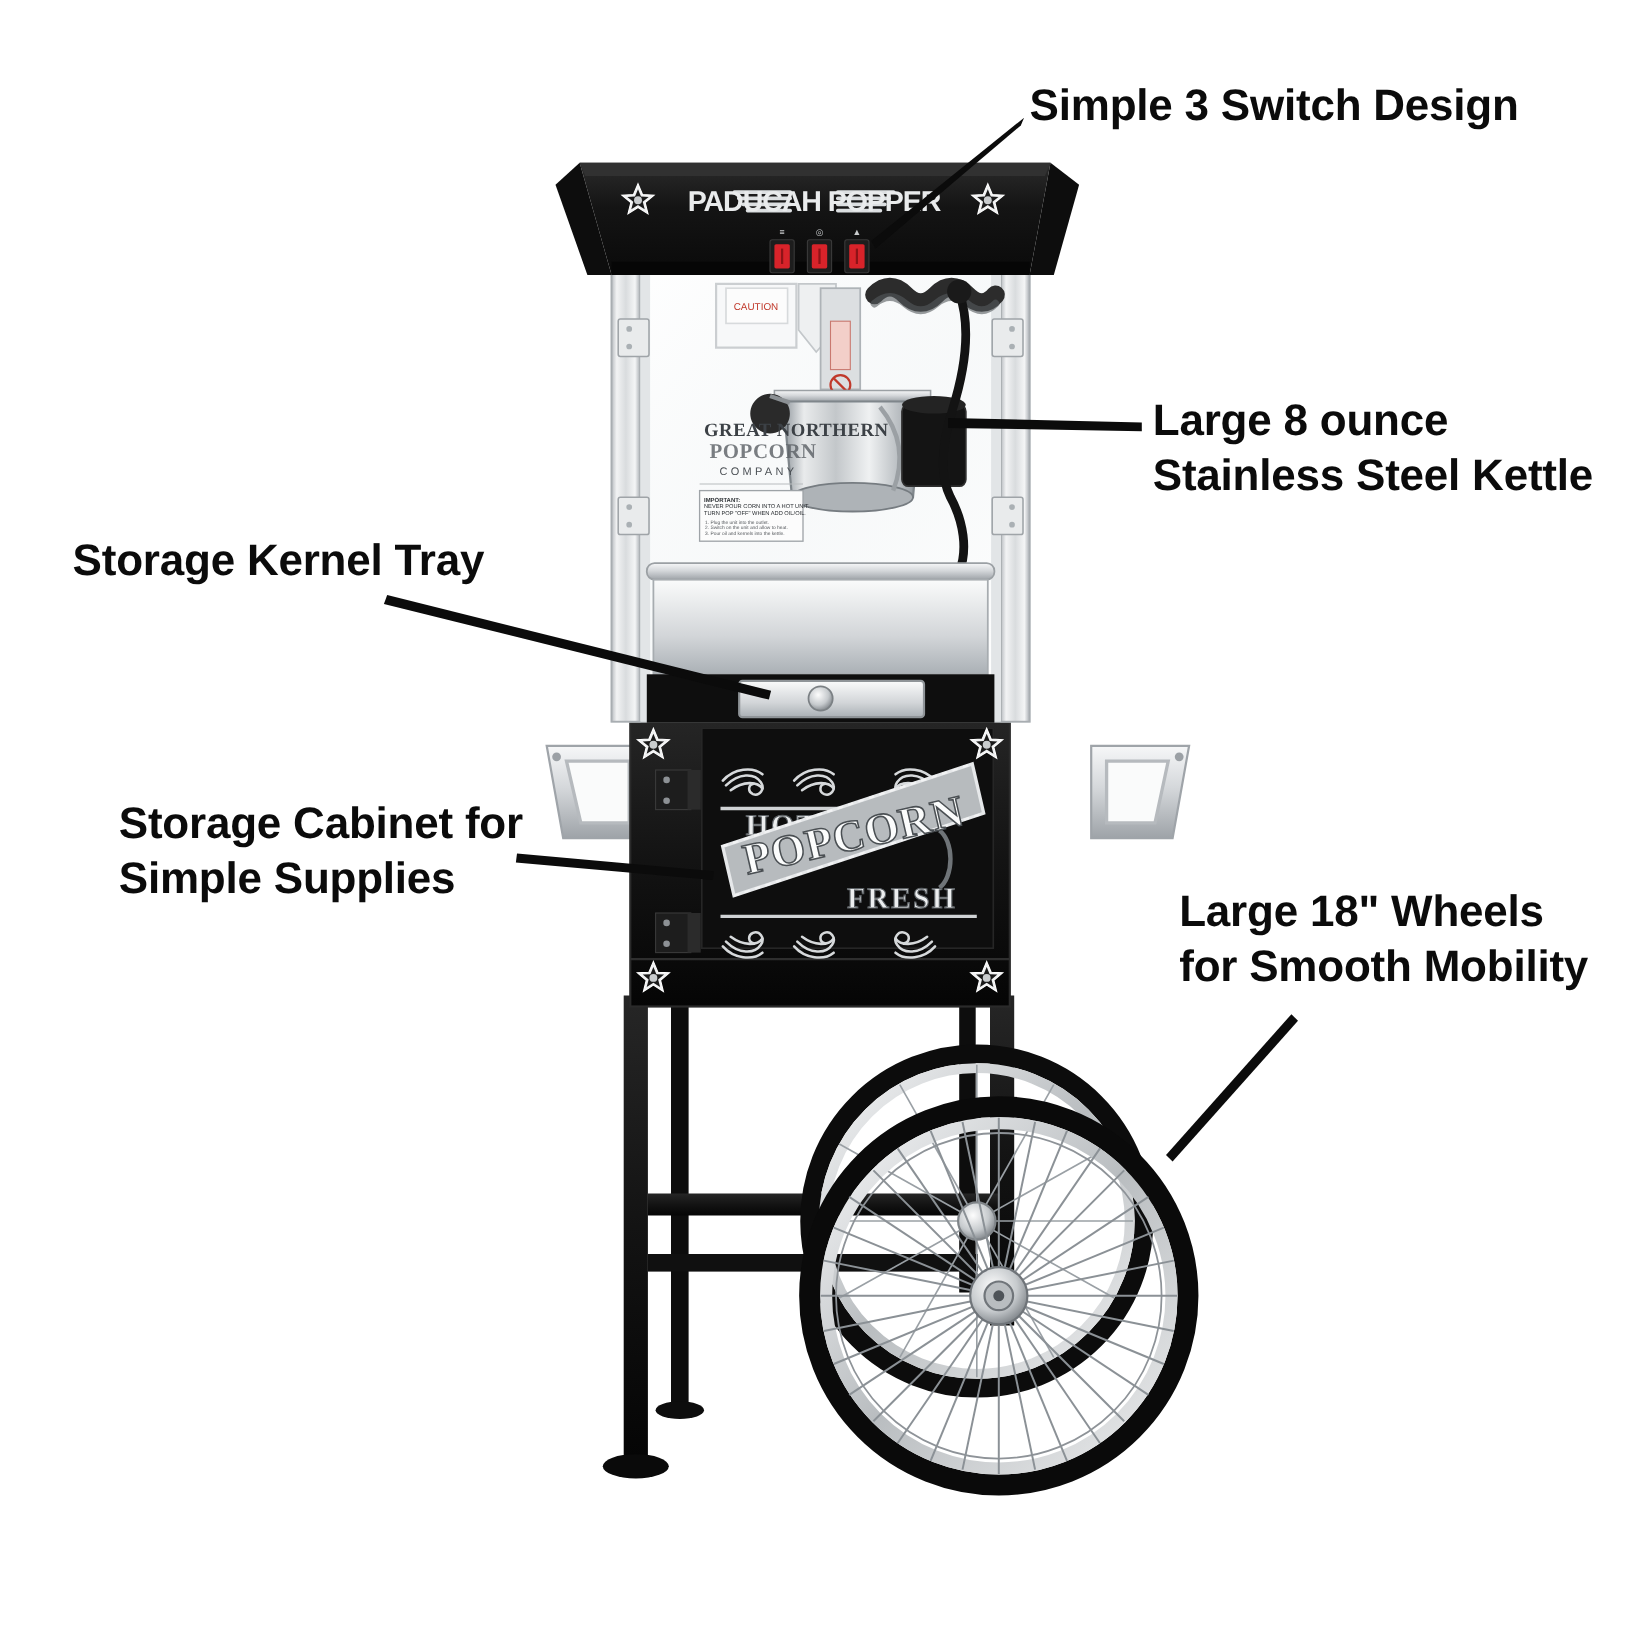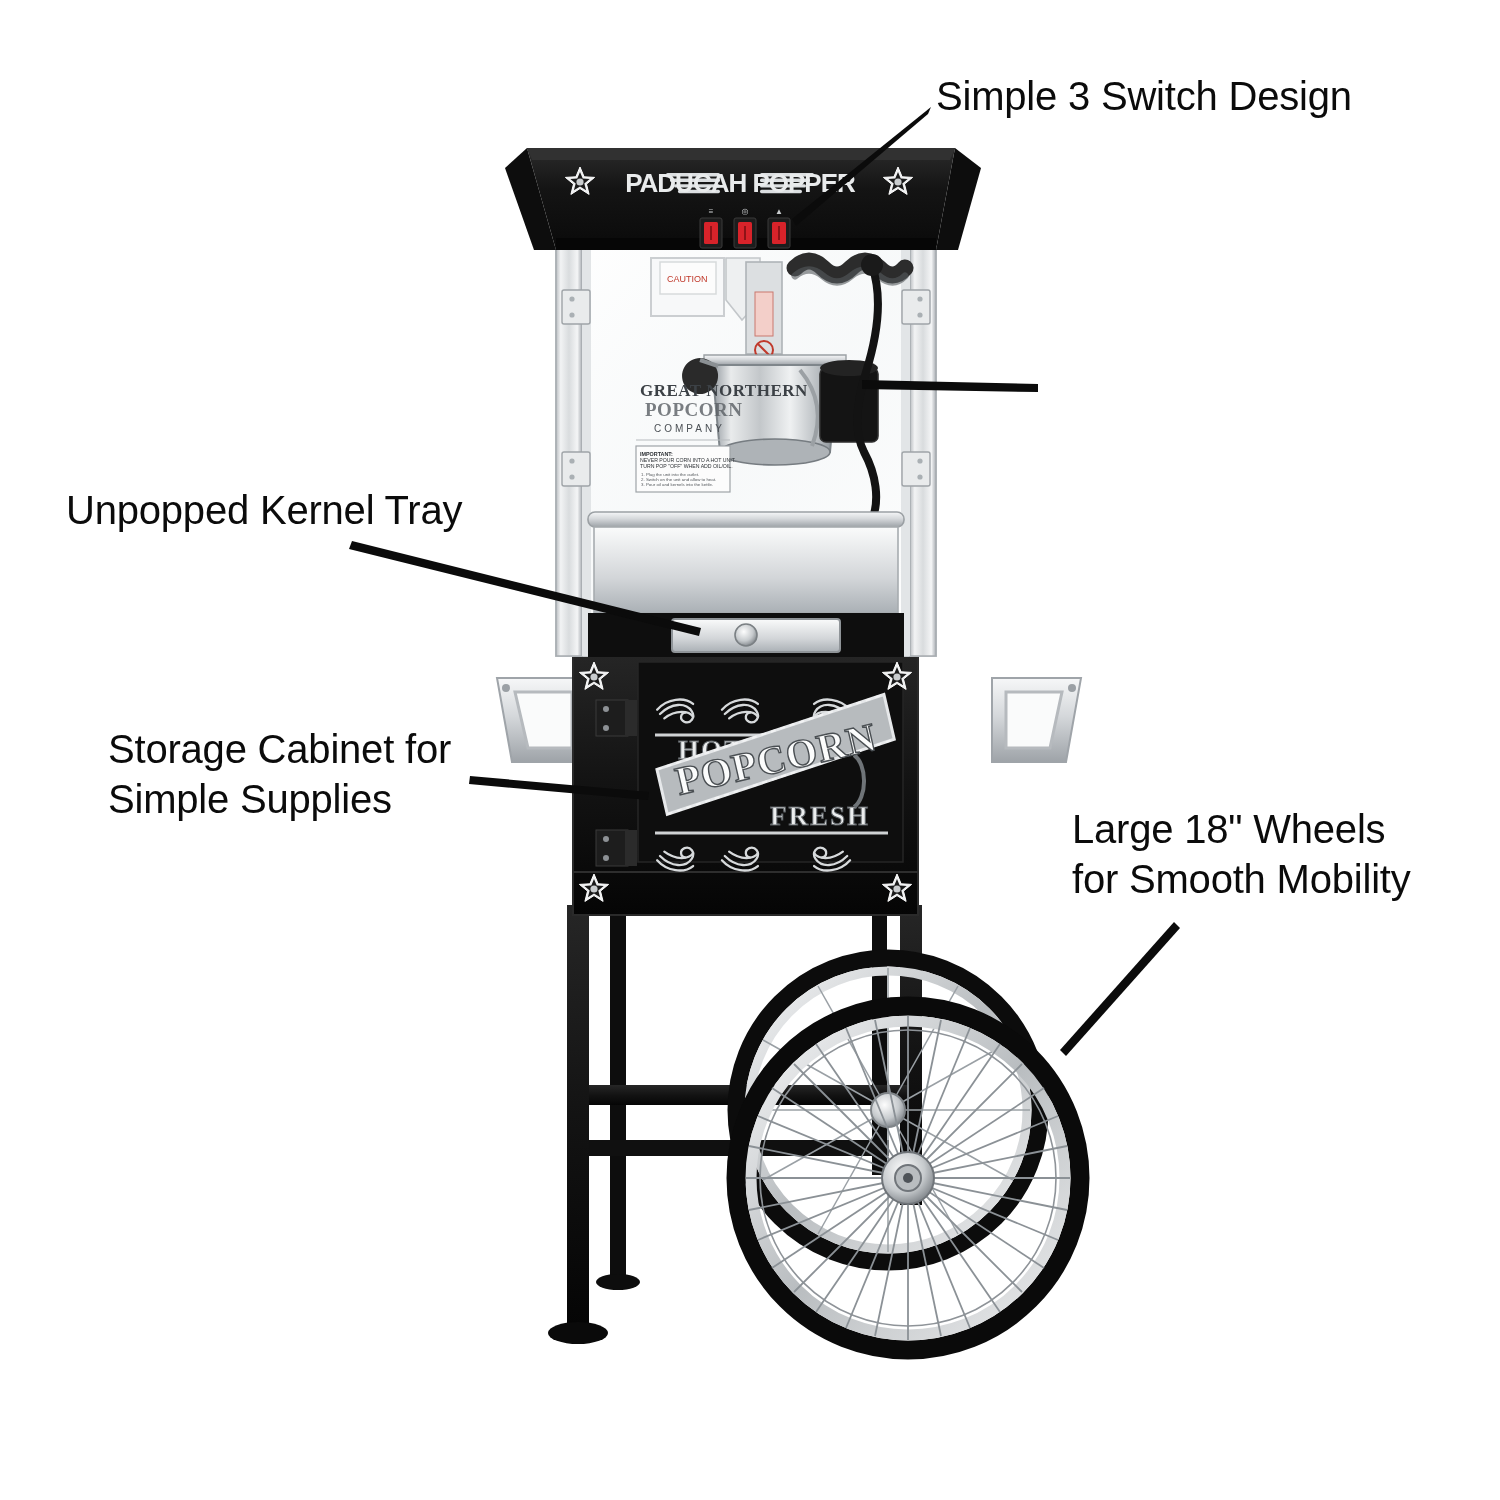--- a/index.html
+++ b/index.html
@@ -23,21 +23,21 @@
     position: absolute;
     left: 0; top: 0;
     width: 1500px;
     height: 1500px;
   }
   .callout {
     position: absolute;
     color: #0b0b0b;
     font-size: 40px;
     line-height: 1.24;
-    font-weight: 400;
+    font-weight: 700;
     letter-spacing: -0.2px;
     white-space: pre-line;
   }
   .callout.c-switch   { left: 936px; top: 72px;  }
   .callout.c-kettle   { left: 1048px; top: 358px; }
   .callout.c-tray     { left: 66px;  top: 486px; }
   .callout.c-cabinet  { left: 108px; top: 725px; }
   .callout.c-wheels   { left: 1072px; top: 805px; }
 </style>
 </head>
@@ -385,19 +385,21 @@
     <g fill="#0b0b0b">
       <path d="M928,114 L931,107 L792,219 L796,226 Z"></path>
       <path d="M1038,392 L1038,384 L862,380 L862,389 Z"></path>
       <path d="M352,541 L349,549 L699,636 L701,628 Z"></path>
       <path d="M470,776 L469,784 L648,800 L649,792 Z"></path>
       <path d="M1174,922 L1180,928 L1066,1056 L1060,1050 Z"></path>
     </g>
   </svg>
 
   <div class="callout c-switch">Simple 3 Switch Design</div>
-  <div class="callout c-tray">Unpopped Kernel Tray</div>
+  <div class="callout c-kettle">Large 8 ounce
+Stainless Steel Kettle</div>
+  <div class="callout c-tray">Storage Kernel Tray</div>
   <div class="callout c-cabinet">Storage Cabinet for
 Simple Supplies</div>
   <div class="callout c-wheels">Large 18" Wheels
 for Smooth Mobility</div>
 
 </div>
 
 </body></html>

